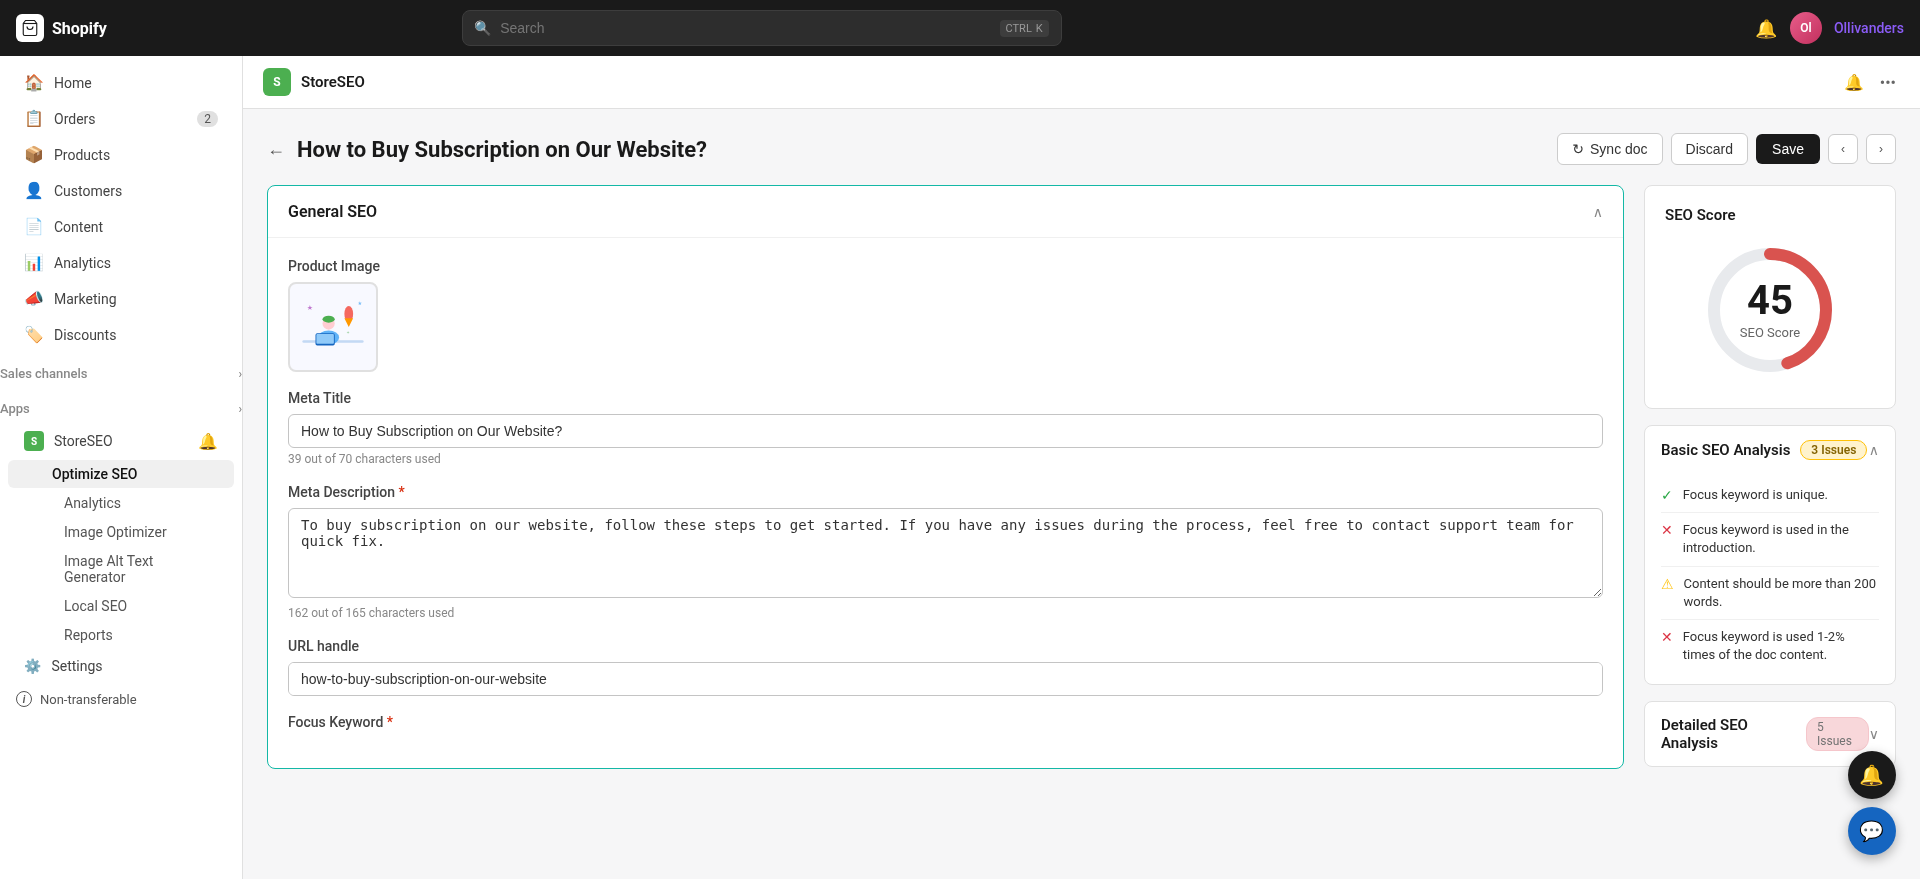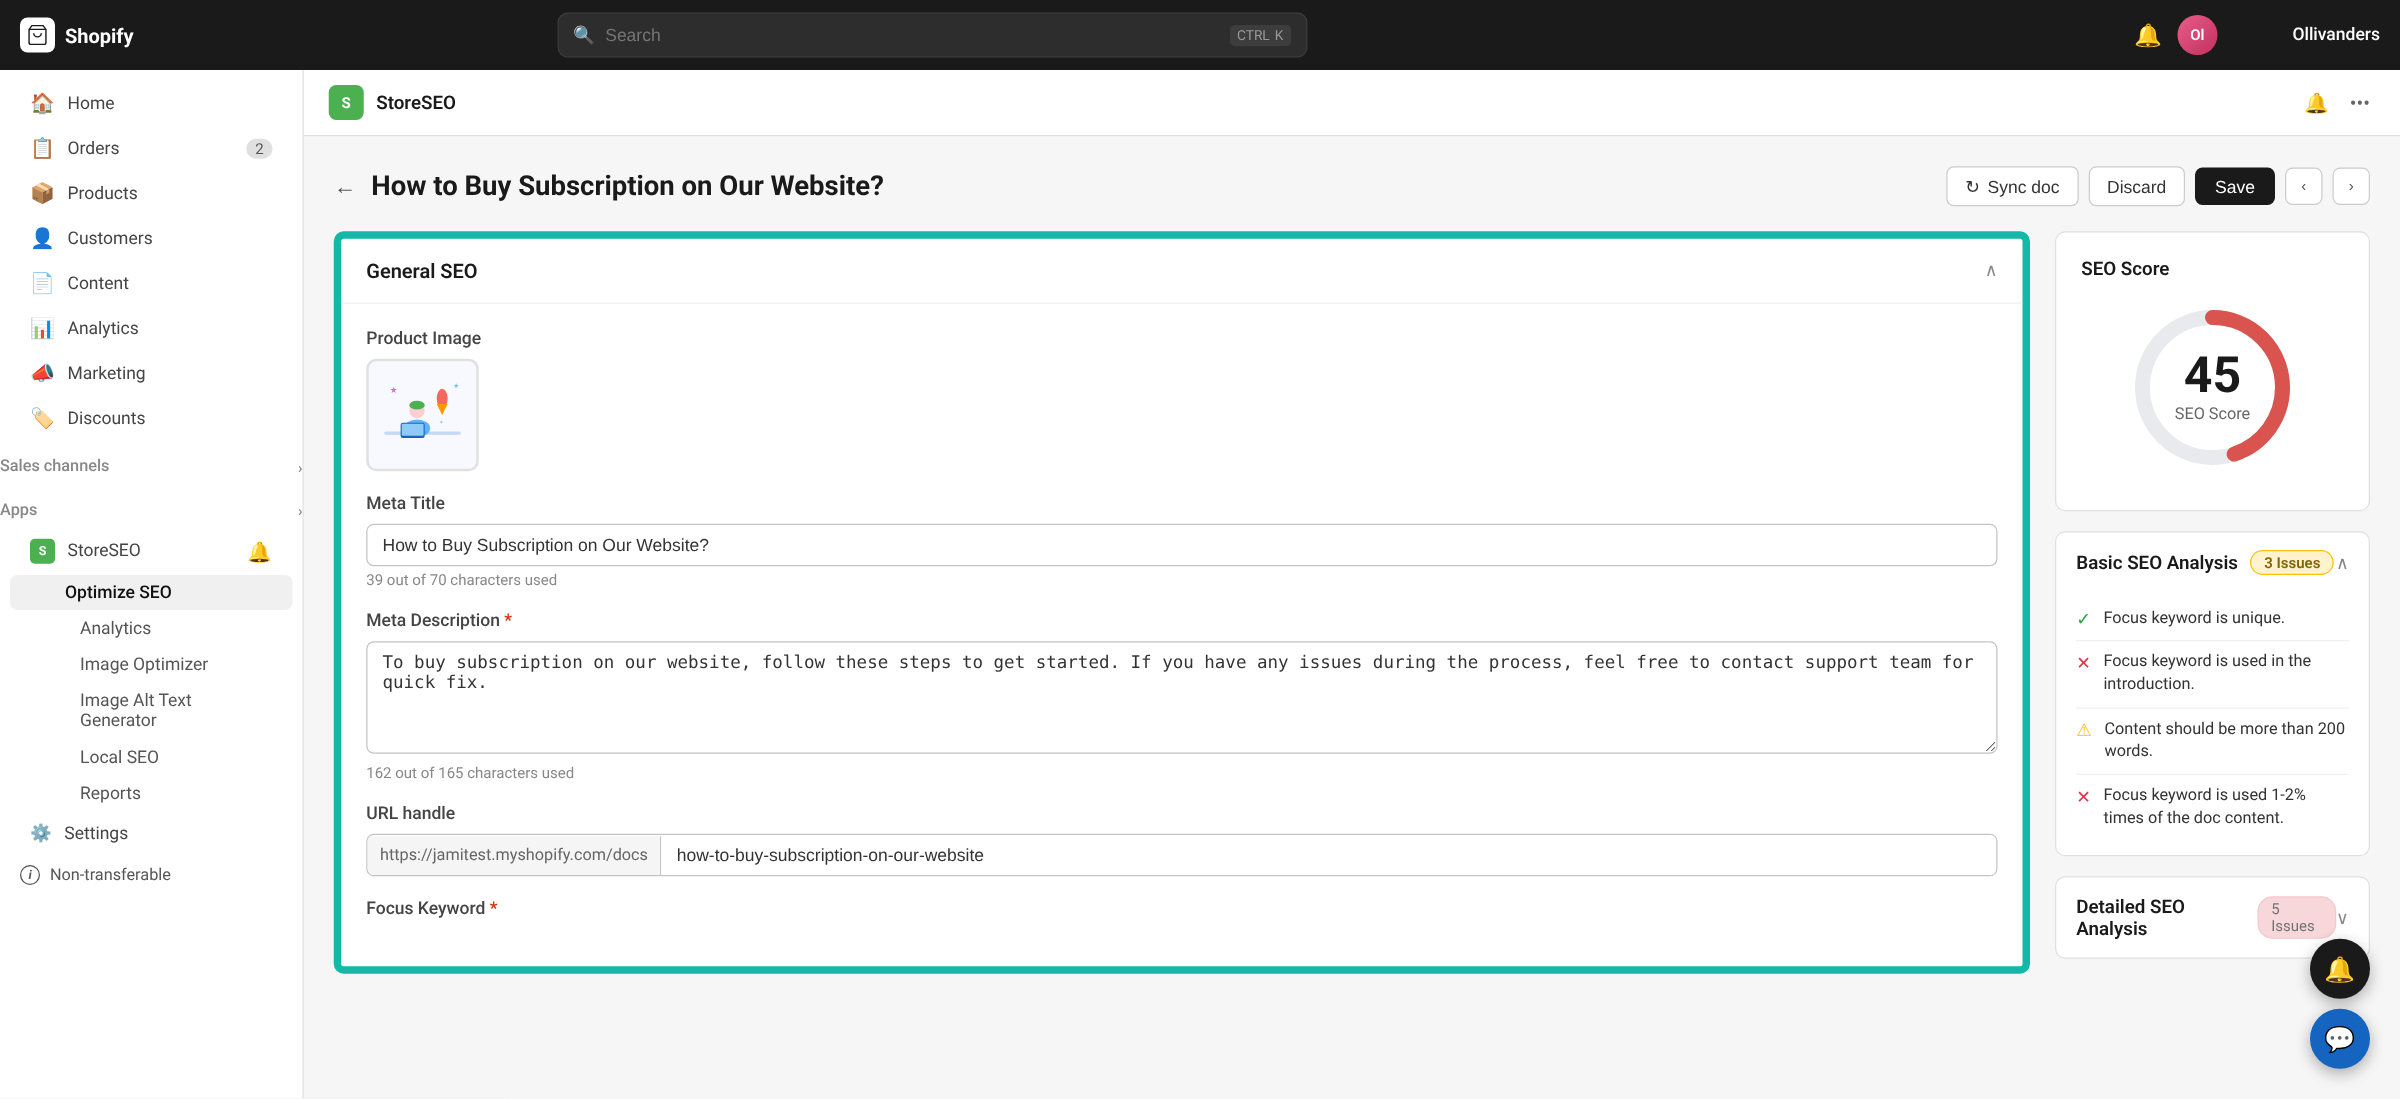--- a/index.html
+++ b/index.html
@@ -10,21 +10,21 @@
     .topbar-logo { display: flex; align-items: center; gap: 8px; color: white; font-weight: 700; font-size: 16px; }
     .shopify-bag { width: 28px; height: 28px; background: white; border-radius: 6px; display: flex; align-items: center; justify-content: center; }
     .shopify-bag svg { width: 18px; height: 18px; }
     .search-bar { flex: 1; max-width: 600px; margin: 0 auto; background: #2d2d2d; border-radius: 8px; display: flex; align-items: center; padding: 0 12px; gap: 8px; height: 36px; border: 1px solid #3d3d3d; }
     .search-bar input { background: transparent; border: none; outline: none; color: #d946ef; font-size: 14px; flex: 1; }
     .search-bar .search-icon { color: #888; font-size: 14px; }
     .search-shortcut { background: #3d3d3d; color: #999; font-size: 11px; padding: 2px 6px; border-radius: 4px; display: flex; gap: 4px; }
     .topbar-right { display: flex; align-items: center; gap: 12px; margin-left: auto; }
     .bell-icon { color: #ccc; font-size: 18px; cursor: pointer; }
     .avatar { width: 32px; height: 32px; border-radius: 50%; background: linear-gradient(135deg, #e85d8a, #c2305e); display: flex; align-items: center; justify-content: center; color: white; font-size: 12px; font-weight: 600; }
-    .store-name { color: #ffffff; font-size: 14px; font-weight: 500; margin-left: 48px; }
+    .store-name { color: #8b5cf6; font-size: 14px; font-weight: 500; }
 
     
     .main-layout { display: flex; flex: 1; overflow: hidden; }
 
     
     .sidebar { width: 243px; background: white; border-right: 1px solid #e0e0e0; display: flex; flex-direction: column; overflow-y: auto; flex-shrink: 0; }
     .sidebar-nav { padding: 8px 0; flex: 1; }
     .nav-item { display: flex; align-items: center; gap: 10px; padding: 8px 16px; color: #444; font-size: 14px; cursor: pointer; border-radius: 6px; margin: 1px 8px; }
     .nav-item .nav-icon { width: 20px; text-align: center; font-size: 16px; color: #666; }
     .nav-item .badge { background: #e0e0e0; color: #555; border-radius: 10px; padding: 1px 7px; font-size: 12px; margin-left: auto; }
@@ -63,21 +63,21 @@
     .btn-discard { background: white; border: 1px solid #ccc; border-radius: 6px; padding: 7px 14px; font-size: 14px; cursor: pointer; color: #333; }
     .btn-save { background: #1a1a1a; border: none; border-radius: 6px; padding: 7px 16px; font-size: 14px; cursor: pointer; color: white; font-weight: 500; }
     .btn-nav { background: white; border: 1px solid #ccc; border-radius: 6px; width: 30px; height: 30px; display: flex; align-items: center; justify-content: center; cursor: pointer; color: #555; font-size: 12px; }
 
     
     .two-col { display: flex; gap: 20px; }
     .left-col { flex: 1; }
     .right-col { width: 252px; flex-shrink: 0; }
 
     
-    .card { background: white; border-radius: 8px; border: 6px solid #14b8a6; margin-bottom: 16px; }
+    .card { background: white; border-radius: 8px; border: 1px solid #14b8a6; margin-bottom: 16px; }
     .card-header { display: flex; align-items: center; justify-content: space-between; padding: 16px 20px; border-bottom: 1px solid #f0f0f0; }
     .card-title { font-size: 16px; font-weight: 600; color: #1a1a1a; }
     .card-body { padding: 20px; }
     .collapse-icon { color: #888; font-size: 14px; cursor: pointer; }
 
     
     .field-label { font-size: 14px; color: #444; margin-bottom: 8px; font-weight: 500; }
     .field-label .required { color: #d82c0d; }
     .field-hint { font-size: 12px; color: #888; margin-top: 4px; }
     .form-input { width: 100%; border: 1px solid #c4c4c4; border-radius: 6px; padding: 8px 12px; font-size: 14px; color: #333; outline: none; }
@@ -320,21 +320,20 @@
                     <span>Meta Description</span>
                     <span class="required">*</span>
                   </div>
                   <textarea class="form-textarea" style="">To buy subscription on our website, follow these steps to get started. If you have any issues during the process, feel free to contact support team for quick fix.</textarea>
                   <div class="field-hint">162 out of 165 characters used</div>
                 </div>
 
                 <div class="form-group">
                   <div class="field-label">URL handle</div>
                   <div class="url-input-wrapper">
-                    <span class="url-prefix">https://jamitest.myshopify.com/docs</span>
                     <input type="text" class="url-input" value="how-to-buy-subscription-on-our-website" style="">
                   </div>
                 </div>
 
                 <div class="form-group">
                   <div class="field-label">
                     <span>Focus Keyword</span>
                     <span class="required">*</span>
                   </div>
                 </div>

